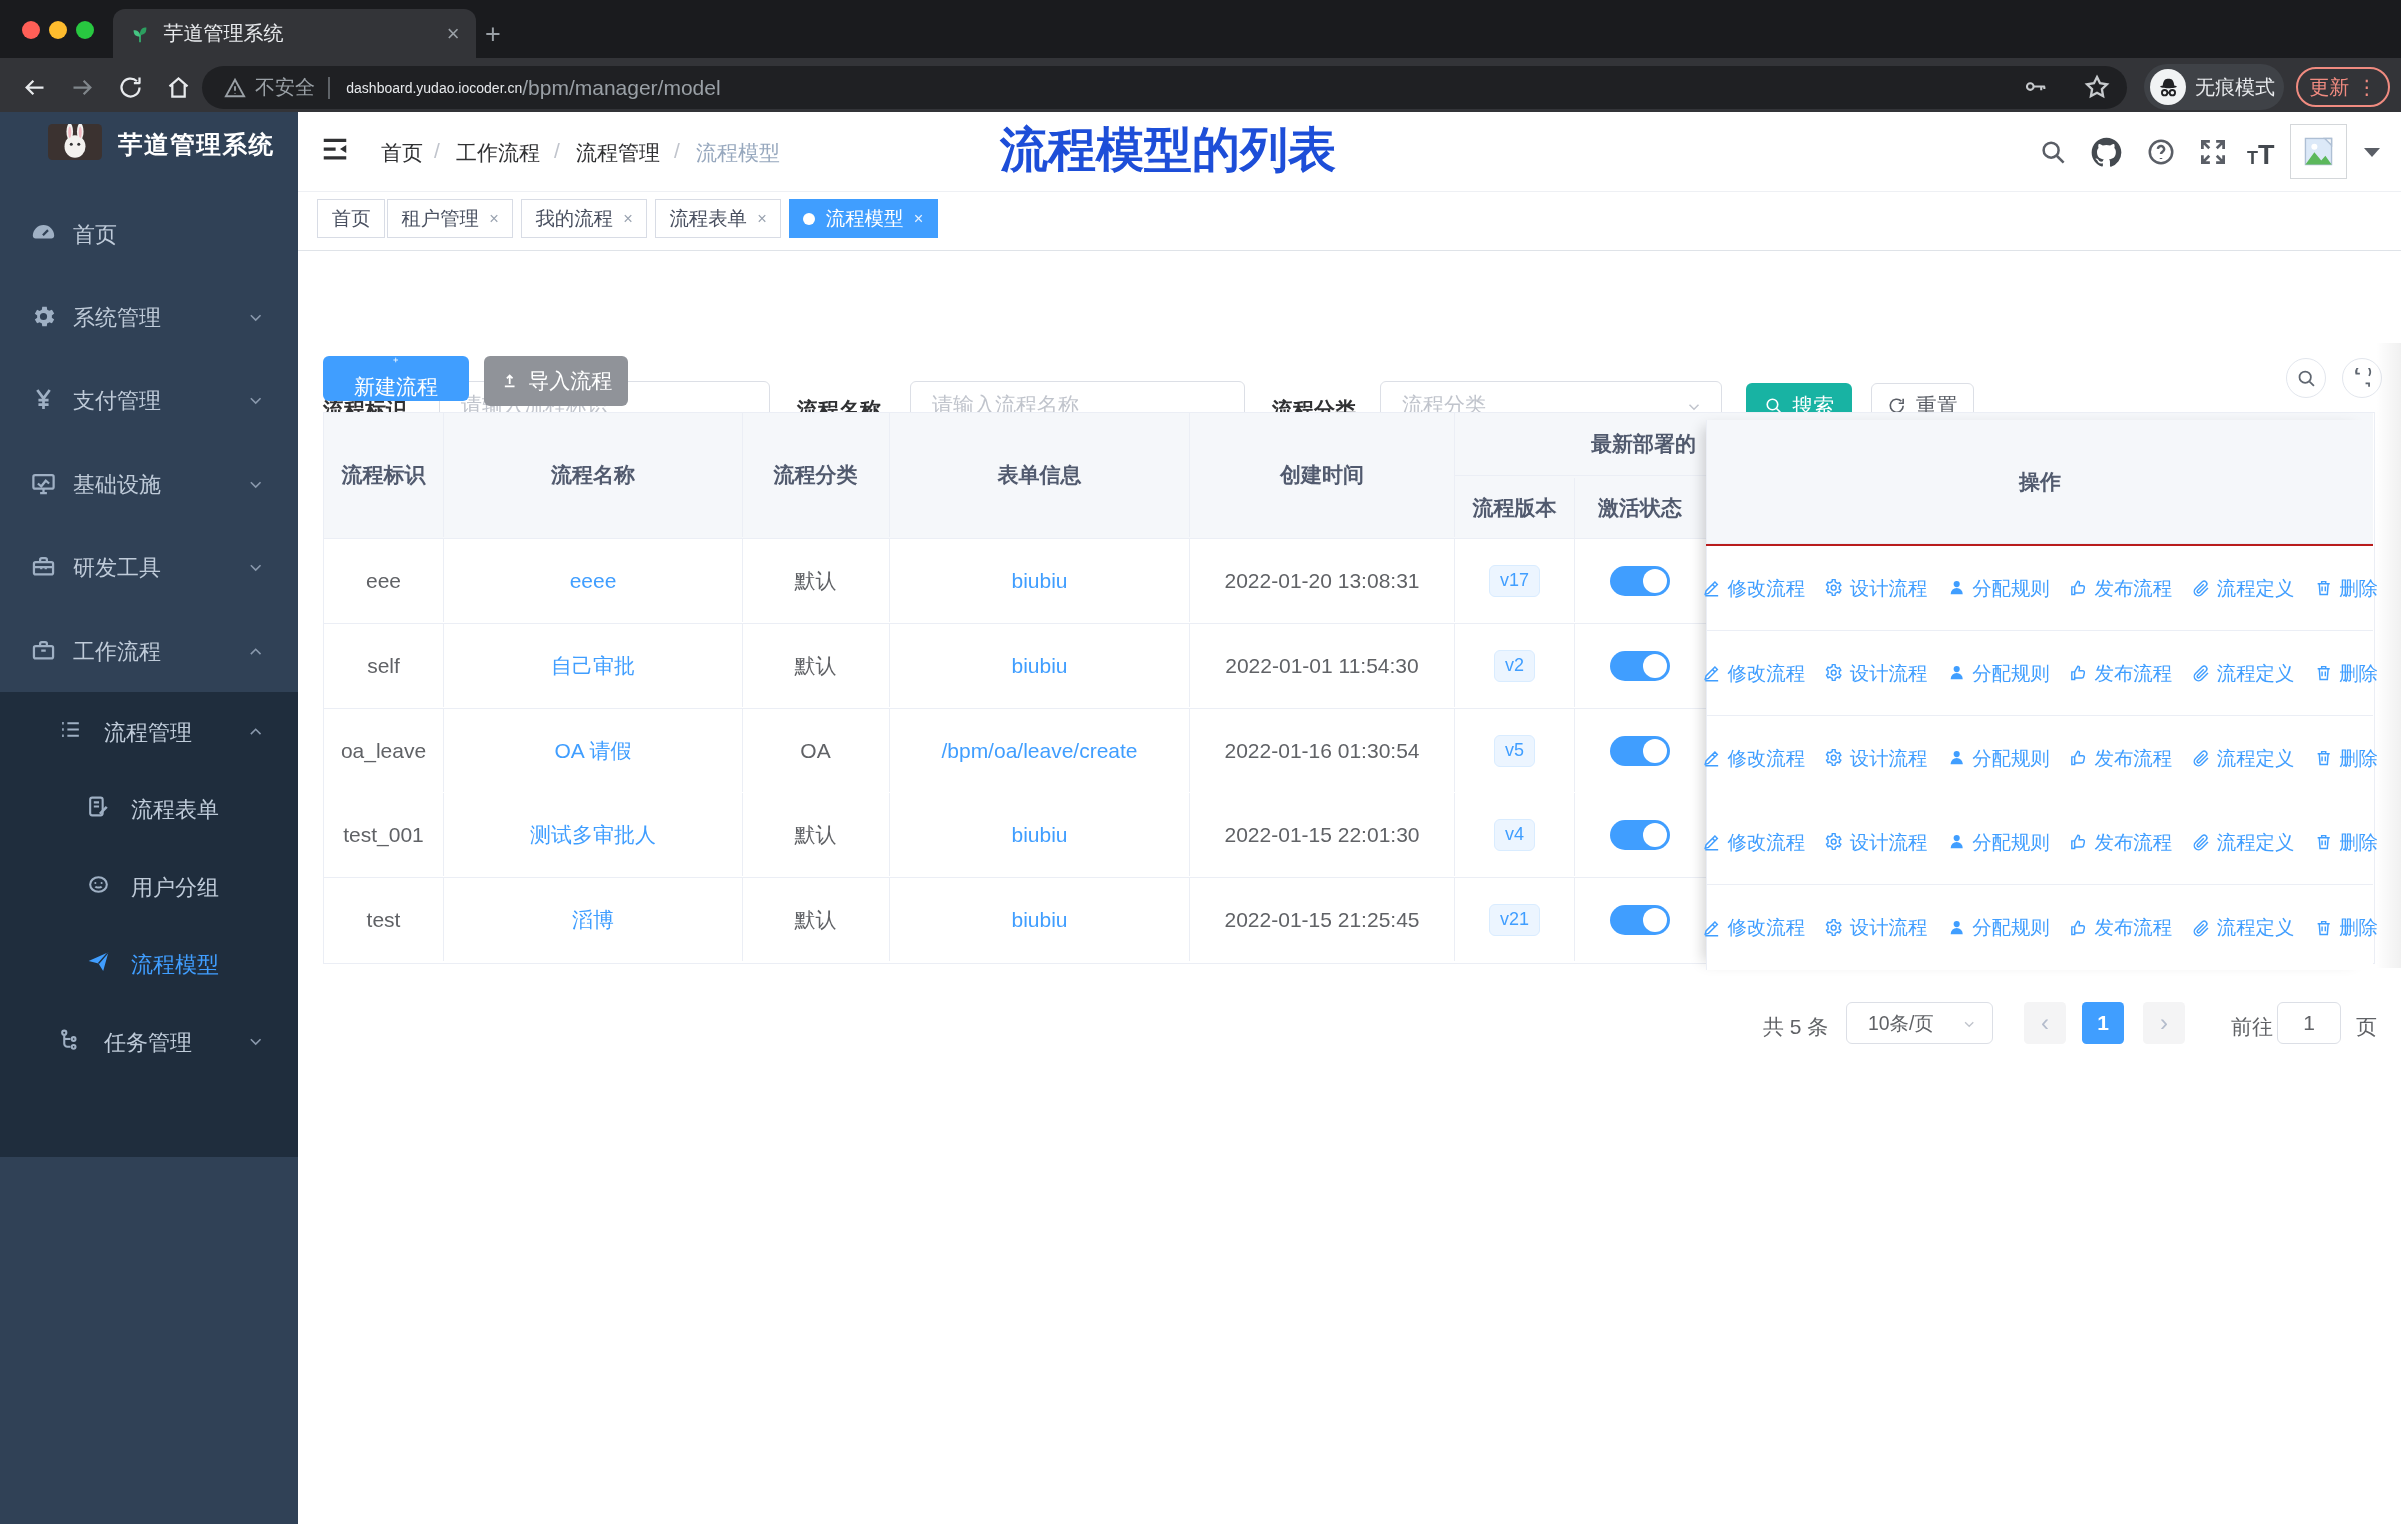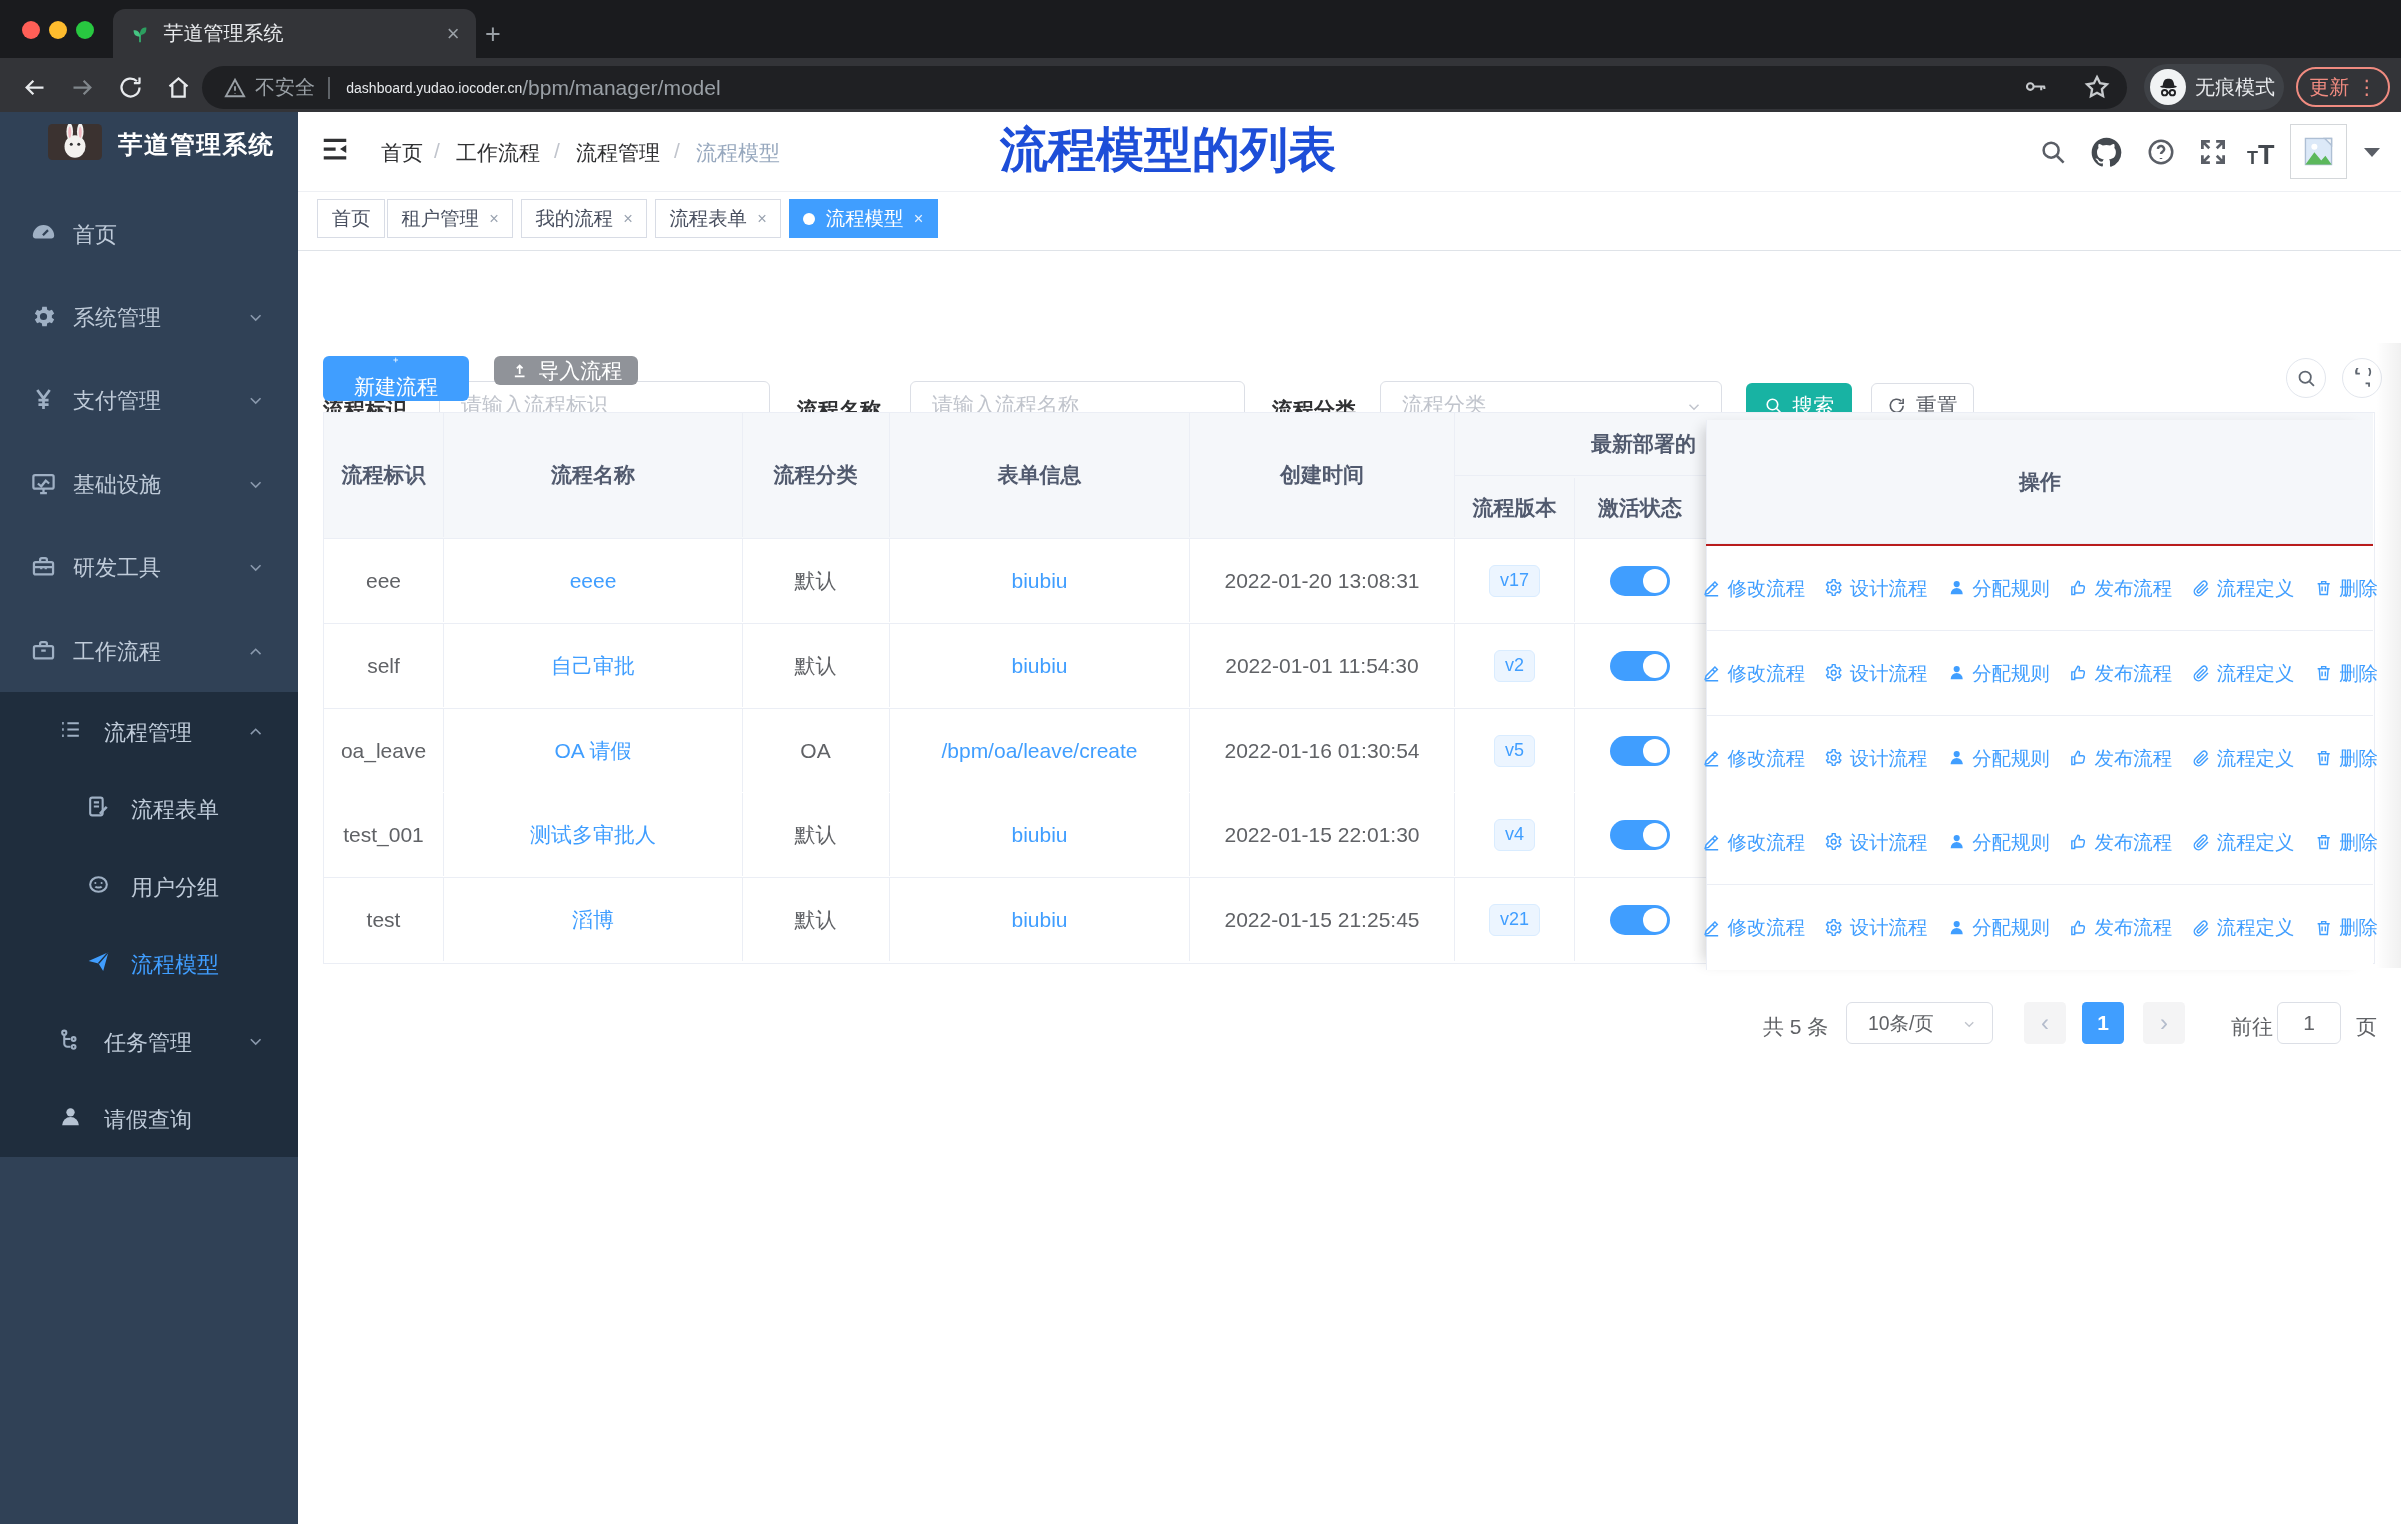--- a/index.html
+++ b/index.html
@@ -73,21 +73,21 @@
   
   .flabel{position:absolute;top:284px;font-size:21px;font-weight:bold;color:#303133;}
   .inp{position:absolute;top:269px;height:48px;border:1.5px solid #dcdfe6;border-radius:6px;font-size:21px;color:#606266;padding:0 21px;outline:none;font-family:inherit;background:#fff;}
   .inp::placeholder{color:#c0c4cc;}
   .sel{position:absolute;top:269px;height:48px;border:1.5px solid #dcdfe6;border-radius:6px;display:flex;align-items:center;padding:0 21px;color:#c0c4cc;font-size:21px;background:#fff;}
   .sel .sc{position:absolute;right:18px;top:16.4px;color:#c0c4cc;}
   .btn{position:absolute;display:flex;align-items:center;justify-content:center;gap:9px;font-size:21px;border-radius:6px;}
   .btn-search{left:1448px;top:271px;width:106px;height:45px;background:var(--teal);color:#fff;}
   .btn-reset{left:1573px;top:271px;width:103px;height:45px;background:#fff;border:1.5px solid #dcdfe6;color:#5a5e66;}
   .btn-create{left:25px;top:244px;width:146px;height:45px;background:var(--primary);color:#fff;flex-direction:column;}
-  .btn-import{left:186px;top:244px;width:144px;height:29px;background:#909399;color:#fff;margin-left:10px;}
+  .btn-import{left:186px;top:244px;width:144px;height:50px;background:#909399;color:#fff;}
   .circbtn{position:absolute;top:246px;width:40px;height:40px;border-radius:50%;border:1.5px solid #e2e6ed;background:#fff;display:flex;align-items:center;justify-content:center;color:#5f6670;}
 
   
   .main{left:298px;top:112px;width:2104px;height:1413px;}
 
   
   .tbl{position:absolute;left:25px;top:300px;width:2052px;height:552px;border:1.5px solid var(--line);background:#fff;font-size:21px;color:var(--txt);}
   .thead{position:absolute;left:0;top:0;width:2049px;height:126px;background:var(--hbg);border-bottom:1.5px solid var(--line);}
   .hc{position:absolute;display:flex;align-items:center;justify-content:center;color:var(--hdtx);font-weight:bold;border-right:1.5px solid var(--line);}
   .hfull{top:0;height:124px;}
@@ -353,29 +353,20 @@
               <circle cx="15" cy="19" r="1.8"></circle>
             </svg>
           </span>
         <span class="lb">任务管理</span>
         <span class="chev">
             <svg width="19.4" height="19.4" viewBox="0 0 24 24" fill="none" stroke="currentColor" stroke-width="2">
               <path d="M6 9l6 6 6-6"></path>
             </svg>
           </span>
       </div>
-      <div class="sitem" style="top:387px">
-        <span class="ic">
-            <svg width="25" height="25" viewBox="0 0 24 24">
-              <circle cx="12" cy="8" r="4" fill="#b6c3d3"></circle>
-              <path d="M4 20.5a8 8 0 0116 0z" fill="#b6c3d3"></path>
-            </svg>
-          </span>
-        <span class="lb">请假查询</span>
-      </div>
     </div>
   </div>
 
   <div class="abs apphead">
     <span class="abs" style="left:21.6px;top:22px">
       <svg width="30" height="30" viewBox="0 0 24 24">
           <path d="M3 5h18M3 12h9.5M3 19h18" stroke="#303133" stroke-width="2.6"></path>
           <path d="M21 8.8l-5 3.2 5 3.2z" fill="#303133"></path>
         </svg>
     </span>

